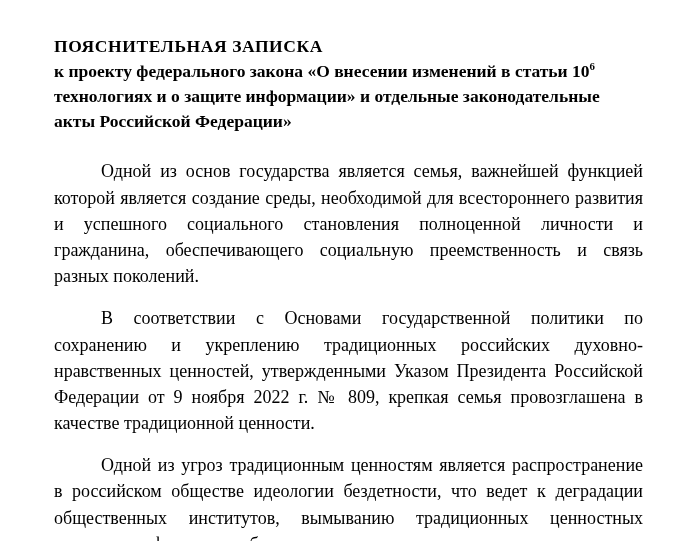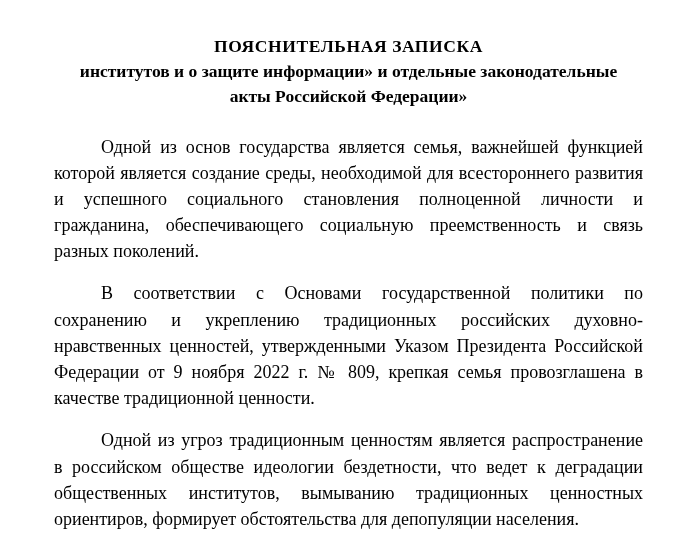--- a/index.html
+++ b/index.html
@@ -15,21 +15,21 @@
     color: #000000;
   }
   .page {
     width: 697px;
     height: 541px;
     box-sizing: border-box;
     padding: 34px 54px 0 54px;
     position: relative;
   }
   .title-block {
-    text-align: center;
+    text-align: left;
     font-weight: bold;
     font-size: 17.5px;
     line-height: 1.42;
   }
   .title-line {
     display: block;
   }
   .title-main {
     letter-spacing: 0.6px;
   }
@@ -54,21 +54,22 @@
     margin-top: 16px;
   }
 </style>
 </head>
 <body>
 
 <div class="page">
 
   <div class="title-block">
     <span class="title-line title-main">ПОЯСНИТЕЛЬНАЯ ЗАПИСКА</span>
-    <span class="title-line">институтов и о защите информации» и отдельные законодательные</span>
+    <span class="title-line"><span>к проекту федерального закона «О внесении изменений в статьи 10</span><sup>6</sup></span>
+    <span class="title-line">технологиях и о защите информации» и отдельные законодательные</span>
     <span class="title-line">акты Российской Федерации»</span>
   </div>
 
   <div class="body-text">
     <p class="para">Одной из основ государства является семья, важнейшей функцией которой является создание среды, необходимой для всестороннего развития и успешного социального становления полноценной личности и гражданина, обеспечивающего социальную преемственность и связь разных поколений.</p>
     <p class="para">В соответствии с Основами государственной политики по сохранению и укреплению традиционных российских духовно-нравственных ценностей, утвержденными Указом Президента Российской Федерации от 9 ноября 2022 г. № 809, крепкая семья провозглашена в качестве традиционной ценности.</p>
     <p class="para">Одной из угроз традиционным ценностям является распространение в российском обществе идеологии бездетности, что ведет к деградации общественных институтов, вымыванию традиционных ценностных ориентиров, формирует обстоятельства для депопуляции населения.</p>
   </div>
 
 </div>

